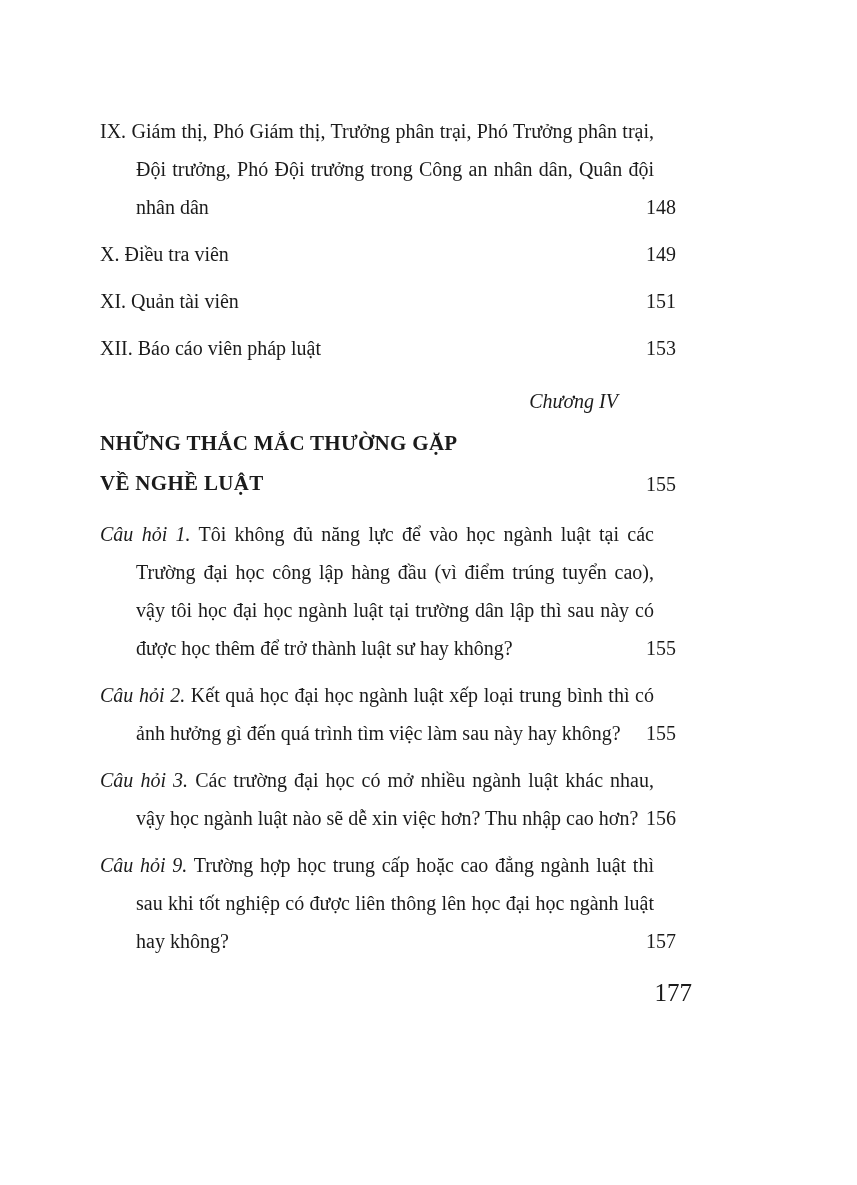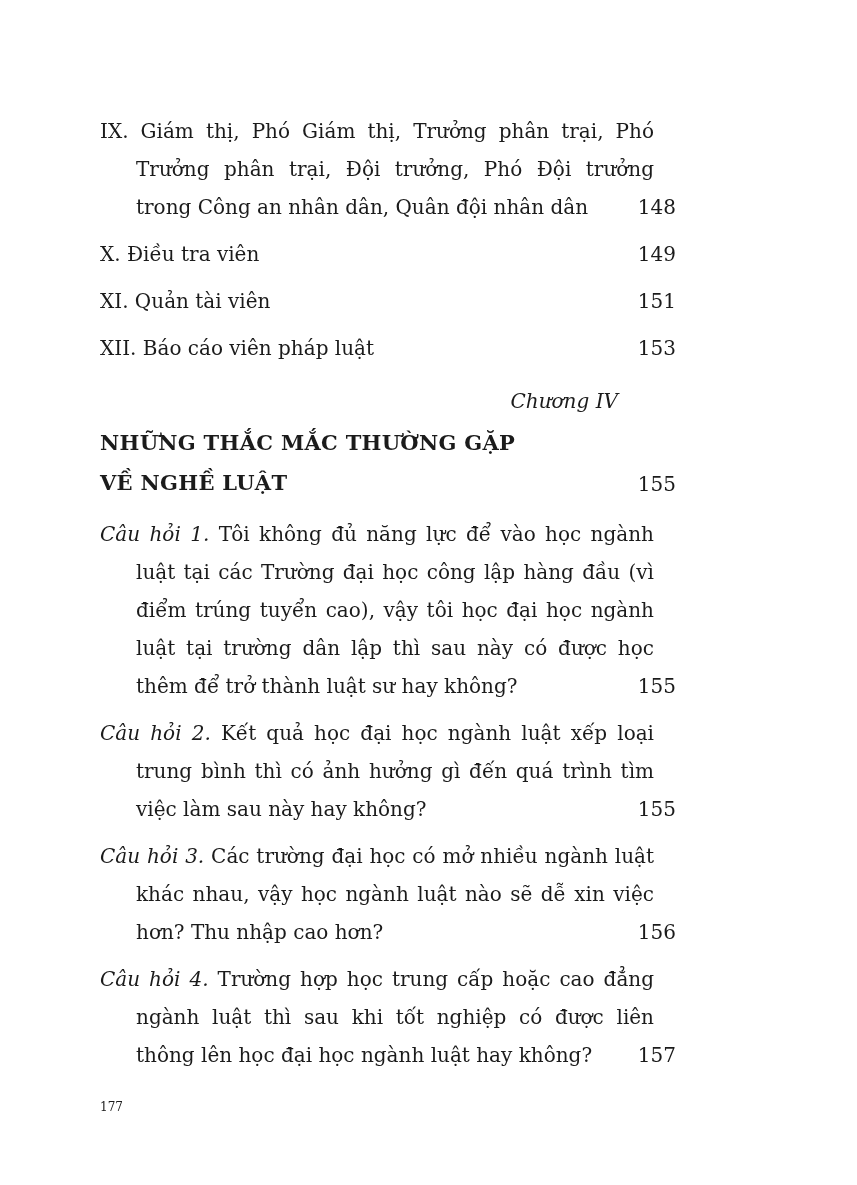--- a/index.html
+++ b/index.html
@@ -12,20 +12,21 @@
     height: 1185px;
     font-family: "DejaVu Serif", serif;
     color: #1b1b1b;
     overflow: hidden;
   }
   .page {
     box-sizing: border-box;
     width: 857px;
     height: 1185px;
     padding: 112px 0 0 100px;
+    font-family: Liberation Serif, serif;
   }
   .content {
     width: 592px;
   }
   .entry {
     position: relative;
     margin-bottom: 9px;
   }
   .entry-text {
     width: 518px;
@@ -60,22 +61,22 @@
   .chapter-title {
     width: 518px;
     text-align: left;
     font-weight: bold;
     font-size: 21px;
     line-height: 40px;
     letter-spacing: 0.3px;
   }
   .footer-page {
     width: 592px;
-    text-align: left;
-    font-size: 12px;
+    text-align: right;
+    font-size: 25px;
     line-height: 38px;
     margin-top: 14px;
   }
 </style>
 </head>
 <body>
 
 <div class="page">
   <div class="content">
 
@@ -115,20 +116,20 @@
       <div class="entry-text"><span class="lead">Câu hỏi 2.</span><span> Kết quả học đại học ngành luật xếp loại trung bình thì có ảnh hưởng gì đến quá trình tìm việc làm sau này hay không?</span></div>
       <span class="page-num">155</span>
     </div>
 
     <div class="entry">
       <div class="entry-text"><span class="lead">Câu hỏi 3.</span><span> Các trường đại học có mở nhiều ngành luật khác nhau, vậy học ngành luật nào sẽ dễ xin việc hơn? Thu nhập cao hơn?</span></div>
       <span class="page-num">156</span>
     </div>
 
     <div class="entry">
-      <div class="entry-text"><span class="lead">Câu hỏi 4.</span><span> Trường hợp học trung cấp hoặc cao đẳng ngành luật thì sau khi tốt nghiệp có được liên thông lên học đại học ngành luật hay không?</span></div>
+      <div class="entry-text"><span class="lead">Câu hỏi 9.</span><span> Trường hợp học trung cấp hoặc cao đẳng ngành luật thì sau khi tốt nghiệp có được liên thông lên học đại học ngành luật hay không?</span></div>
       <span class="page-num">157</span>
     </div>
 
     <div class="footer-page">177</div>
 
   </div>
 </div>
 
 </body></html>

